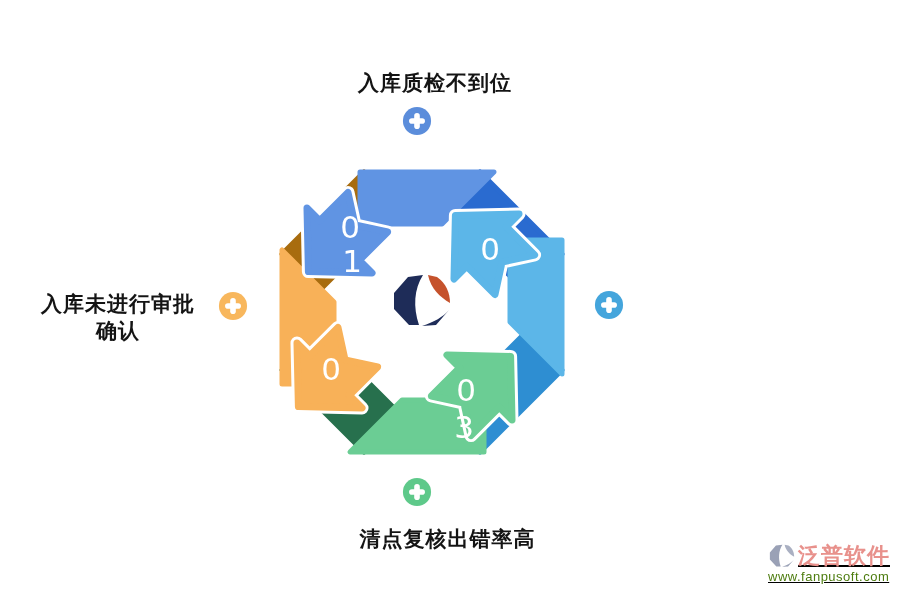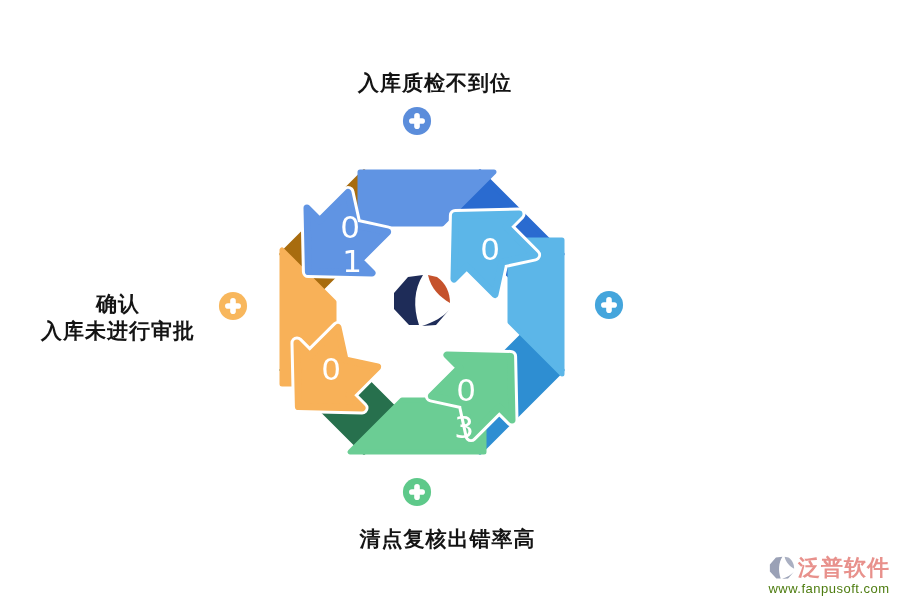--- a/index.html
+++ b/index.html
@@ -15,43 +15,43 @@
   }
   .label.center { text-align:center; }
   .plus-btn { position:absolute; width:30px; height:30px; cursor:pointer; }
   .plus-btn svg { display:block; width:100%; height:100%; }
   #cycle-svg { position:absolute; left:272px; top:162px; width:300px; height:300px; }
   .digit {
     font-family:"DejaVu Sans", sans-serif; font-size:31px; fill:#ffffff;
     text-anchor:middle; font-weight:400;
   }
   #watermark {
-    position:absolute; right:10px; bottom:4px; text-align:center;
+    position:absolute; right:10px; bottom:16px; text-align:left;text-decoration:underline;
   }
   #watermark .brandrow { display:flex; align-items:center; justify-content:flex-end; gap:2px; }
   #watermark .brand { font-size:22px; font-weight:700; color:#e8918c; letter-spacing:1px; }
   #watermark .url { font-size:13px; color:#4d7c0f; letter-spacing:0.5px; margin-top:-2px; }
 </style>
 </head>
 <body>
 
 <div id="canvas">
 
   <div class="label center" style="left:280px; top:69px; width:310px;">入库质检不到位</div>
   <div class="plus-btn" style="left:402px; top:106px;">
     <svg viewBox="-16 -16 32 32">
       <circle cx="0" cy="0" r="15" fill="#5b8ddb"></circle>
       <rect x="-8.5" y="-3" width="17" height="6" rx="3" fill="#fff"></rect>
       <rect x="-3" y="-8.5" width="6" height="17" rx="3" fill="#fff"></rect>
     </svg>
   </div>
 
   <div class="label center" style="left:18px; top:290px; width:200px;">
+    <div>入库未进行审批</div>
     <div>确认</div>
-    <div>入库未进行审批</div>
   </div>
   <div class="plus-btn" style="left:218px; top:291px;">
     <svg viewBox="-16 -16 32 32">
       <circle cx="0" cy="0" r="15" fill="#f8b75d"></circle>
       <rect x="-8.5" y="-3" width="17" height="6" rx="3" fill="#fff"></rect>
       <rect x="-3" y="-8.5" width="6" height="17" rx="3" fill="#fff"></rect>
     </svg>
   </div>
 
   <div class="plus-btn" style="left:594px; top:290px;">

